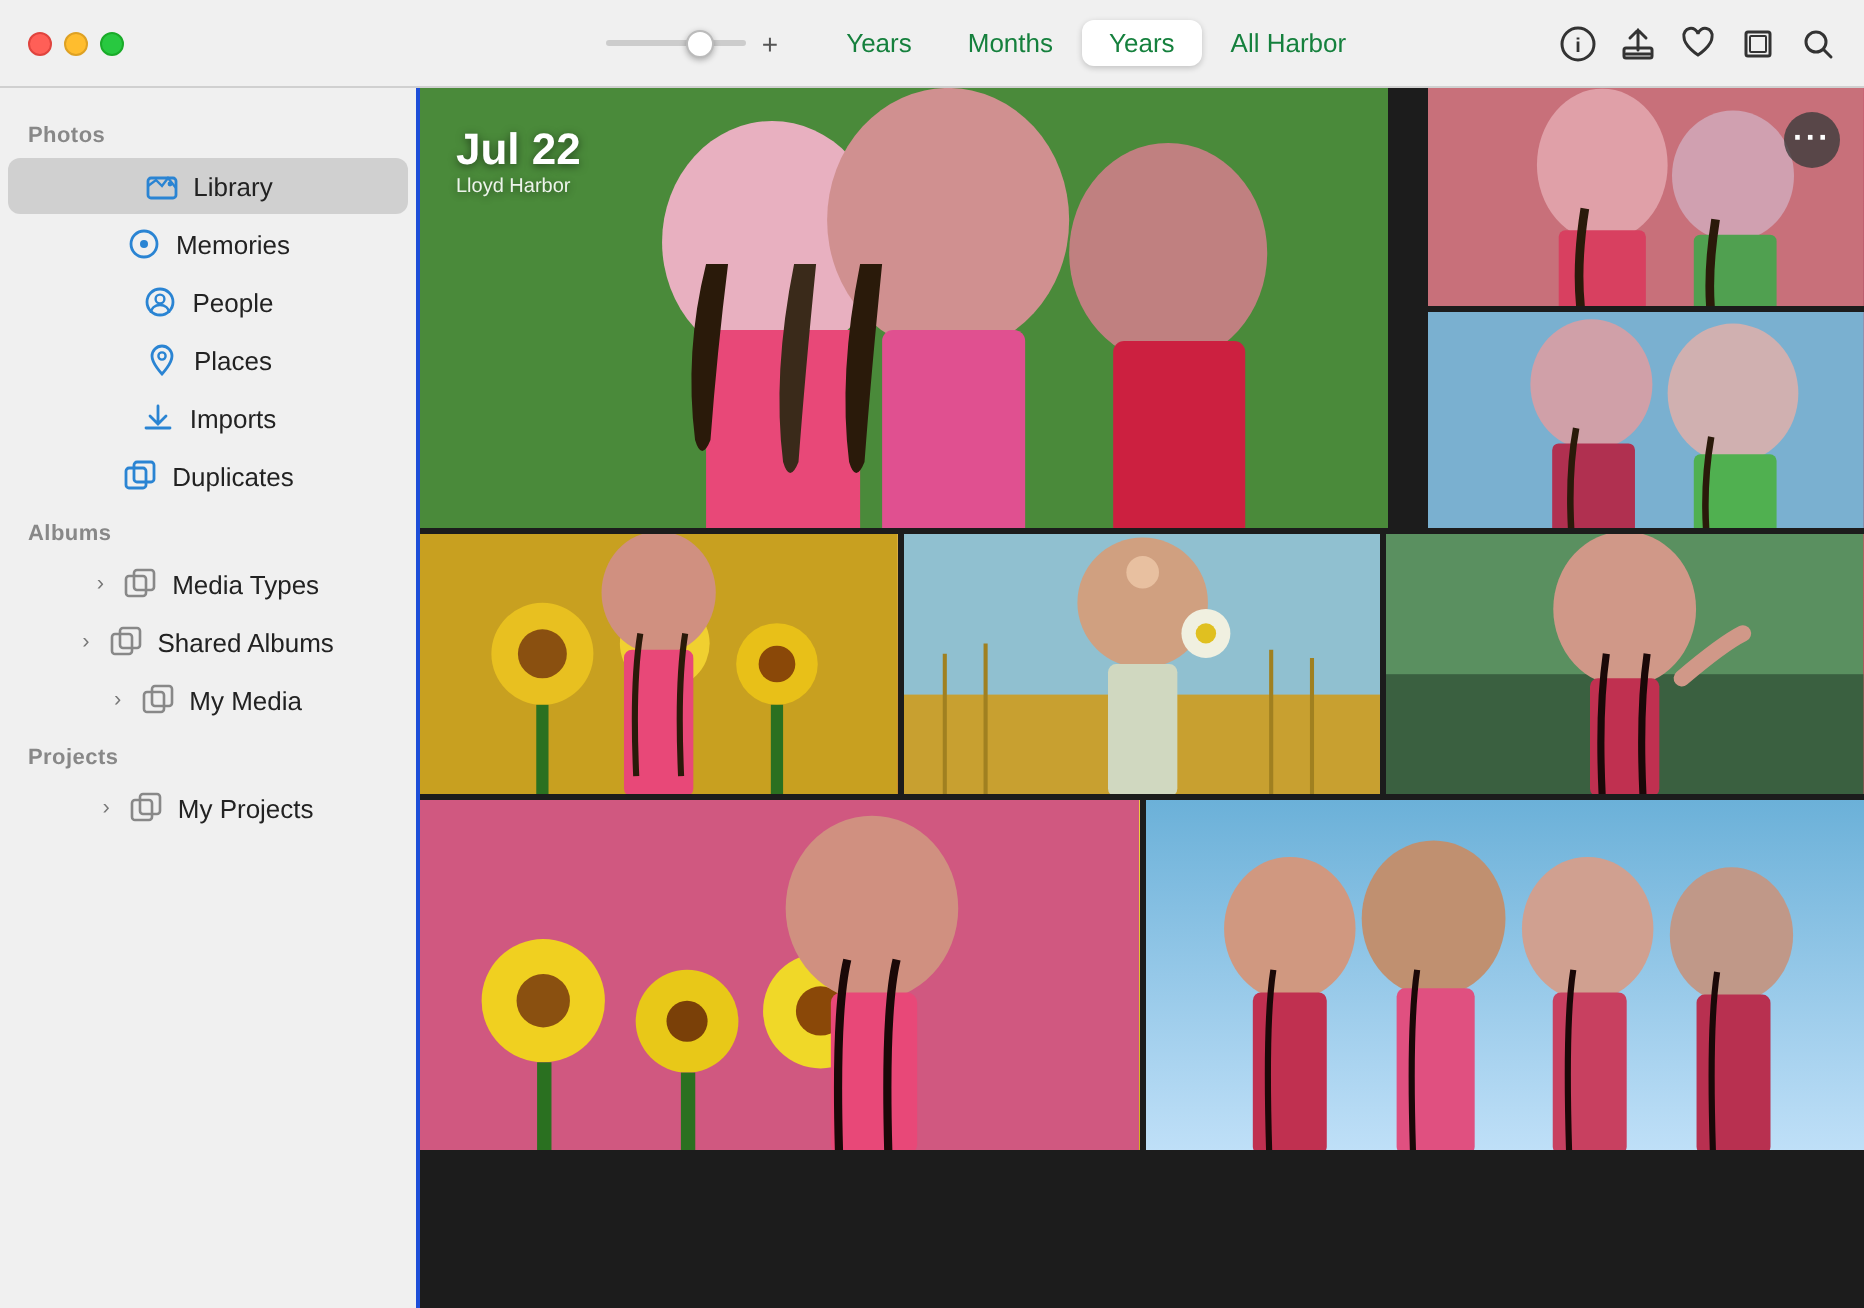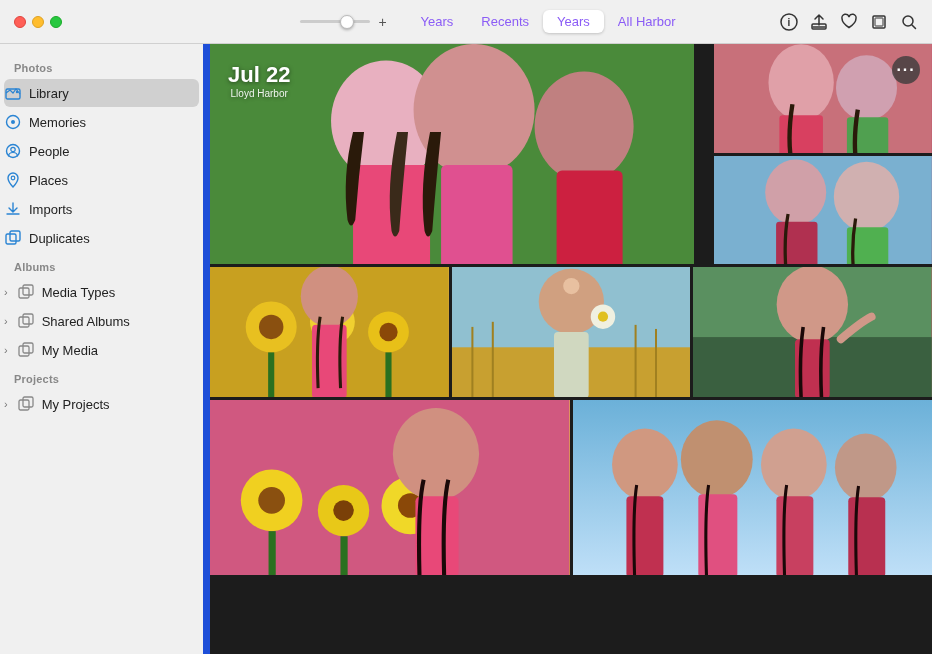--- a/index.html
+++ b/index.html
@@ -76,21 +76,21 @@
       margin-left: 4px;
     }
 
     .nav-tabs {
       display: flex;
       align-items: center;
     }
     .nav-tab {
       padding: 4px 14px;
       font-size: 13px;
-      color: #8b5cf6;
+      color: #15803d;
       cursor: pointer;
       border-radius: 6px;
     }
     .nav-tab.active {
       background: white;
       box-shadow: 0 1px 3px rgba(0,0,0,0.2);
       font-weight: 500;
     }
 
     .toolbar-right {
@@ -117,40 +117,41 @@
       overflow: hidden;
     }
 
     
     .sidebar {
       width: 210px;
       flex-shrink: 0;
       background: #f0f0f0;
       overflow-y: auto;
       padding: 10px 0;
-      border-right: 7px solid #1d4ed8;
+      border-right: 2px solid #1d4ed8;
     }
     .sidebar-section-label {
       font-size: 11px;
       font-weight: 600;
       color: #888;
       padding: 8px 14px 4px;
       text-transform: none;
       letter-spacing: 0.02em;
     }
     .sidebar-item {
       display: flex;
       align-items: center;
       gap: 7px;
-      padding: 5px 0;
+      padding: 5px 12px;
       font-size: 13px;
       color: #222;
       cursor: pointer;
       border-radius: 6px;
       margin: 1px 4px;
+      justify-content: center;
     }
     .sidebar-item.active {
       background: #d0d0d0;
     }
     .sidebar-icon {
       width: 18px;
       height: 18px;
       display: flex;
       align-items: center;
       justify-content: center;
@@ -210,21 +211,20 @@
       font-weight: bold;
       letter-spacing: 1px;
     }
 
     .grid-row-1 {
       display: grid;
       grid-template-columns: 1fr 0.45fr;
       grid-template-rows: 220px;
       gap: 20px;
       position: relative;
-      text-align: center;
     }
 
     .grid-row-1 .col-right {
       display: grid;
       grid-template-rows: 1fr 1fr;
       gap: 3px;
     }
 
     .grid-row-2 {
       display: grid;
@@ -281,21 +281,21 @@
   <div class="toolbar-center">
     <div class="slider-area">
       <div class="slider-track">
         <div class="slider-thumb"></div>
       </div>
       <span class="slider-plus">+</span>
     </div>
 
     <div class="nav-tabs">
       <div class="nav-tab">Years</div>
-      <div class="nav-tab">Recents</div>
+      <div class="nav-tab">Months</div>
       <div class="nav-tab active">Years</div>
       <div class="nav-tab">All Harbor</div>
     </div>
   </div>
 
   <div class="toolbar-right">
     <div class="toolbar-icon">
       <svg width="18" height="18" viewBox="0 0 18 18" fill="none">
         <circle cx="9" cy="9" r="8" stroke="#333" stroke-width="1.5"></circle>
         <text x="9" y="13" text-anchor="middle" font-size="10" fill="#333" font-weight="600">i</text>

